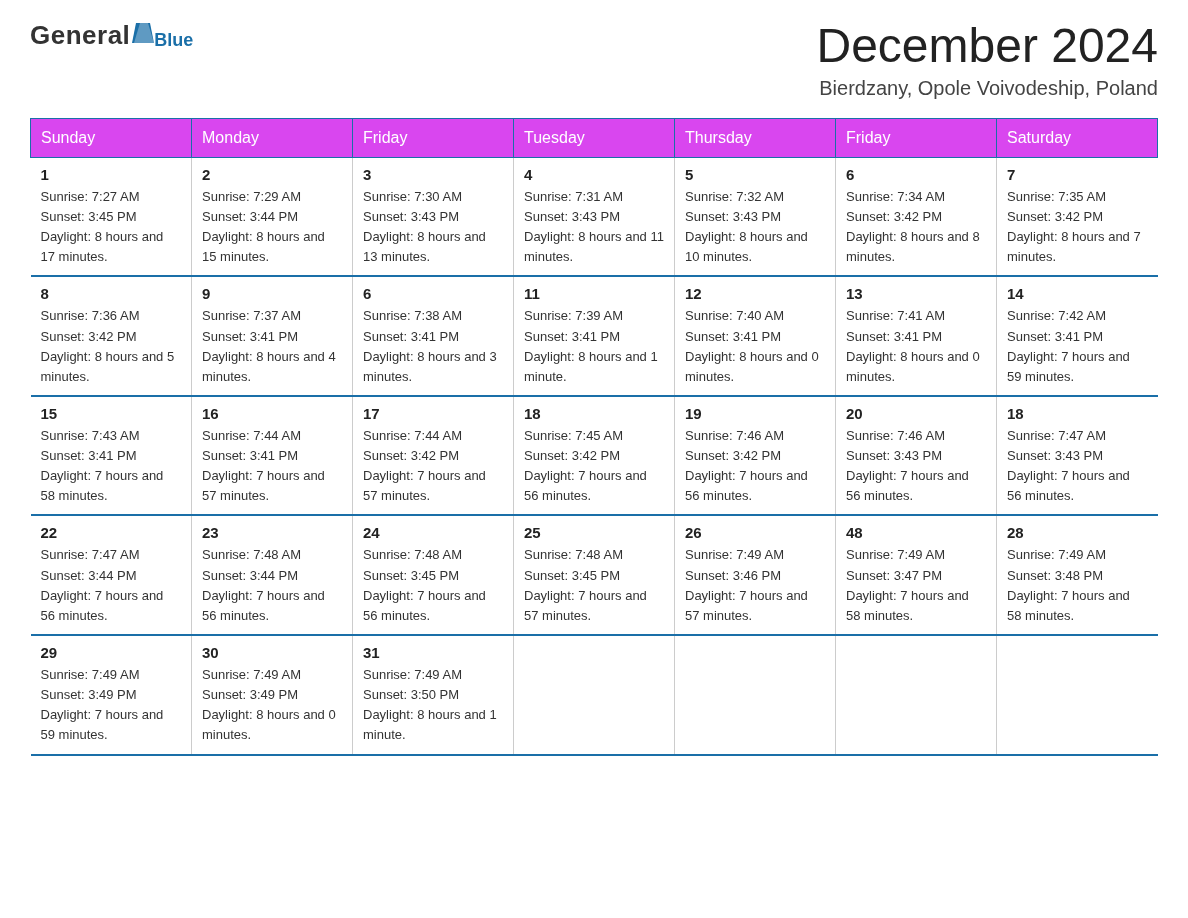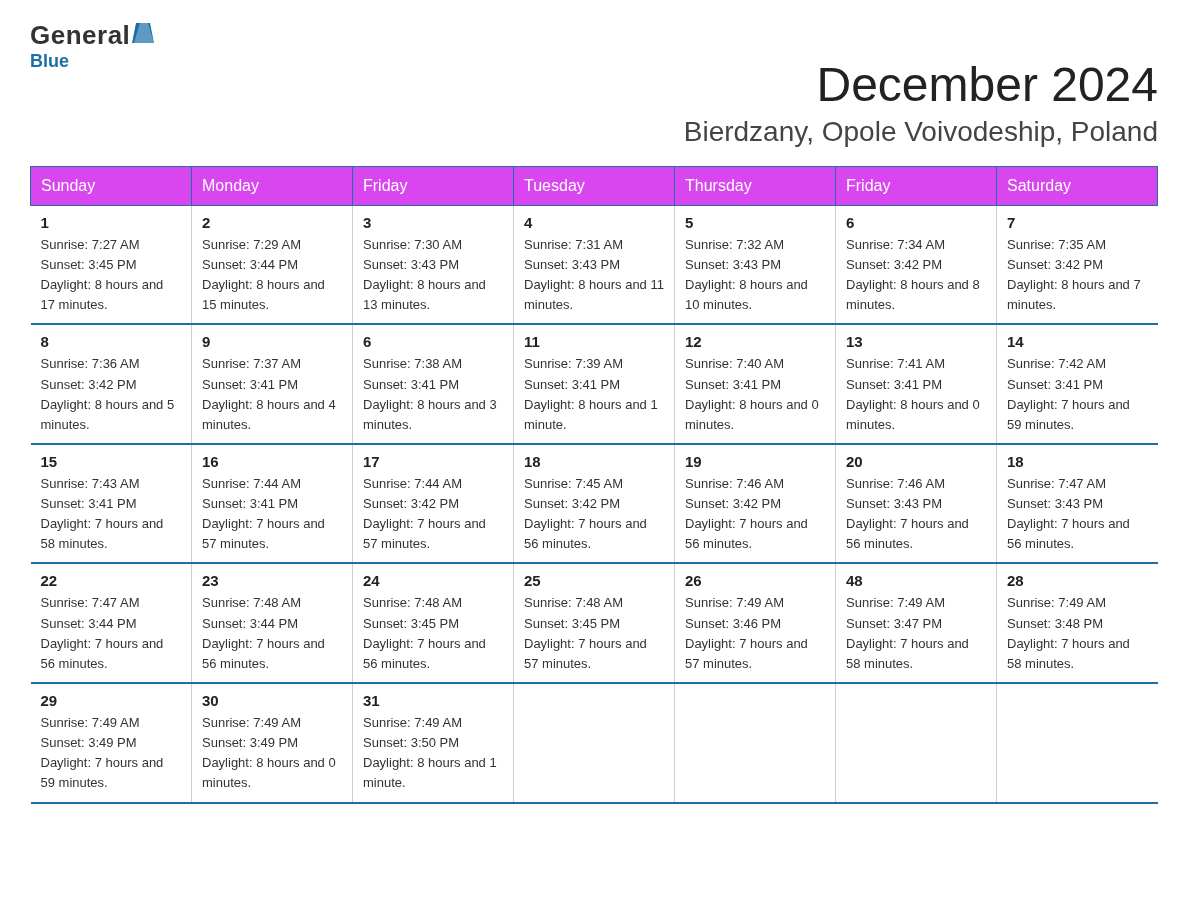--- a/index.html
+++ b/index.html
@@ -10,50 +10,49 @@
       color: #222;
     }
     .header {
       display: flex;
       justify-content: space-between;
       align-items: flex-start;
       margin-bottom: 18px;
     }
     .logo {
       display: flex;
-      flex-direction: column;
-      align-items: flex-start;
+      flex-direction: row;
+      align-items: flex-end;
     }
     .logo-text-general {
       font-size: 26px;
       font-weight: bold;
       color: #333;
       letter-spacing: 0.5px;
     }
     .logo-text-blue {
       font-size: 18px;
       font-weight: bold;
       color: #1a6fa8;
     }
     .logo-row {
       display: flex;
       align-items: center;
     }
     .title-block {
       text-align: right;
-      margin-top: 39px;
     }
     .month-title {
       font-size: 48px;
       font-weight: normal;
       color: #222;
       line-height: 1.1;
     }
     .location-title {
-      font-size: 28px;
+      font-size: 20px;
       color: #444;
       margin-top: 4px;
     }
     .calendar {
       width: 100%;
       border-collapse: collapse;
       table-layout: fixed;
     }
     .calendar thead tr {
       background-color: #d946ef;

